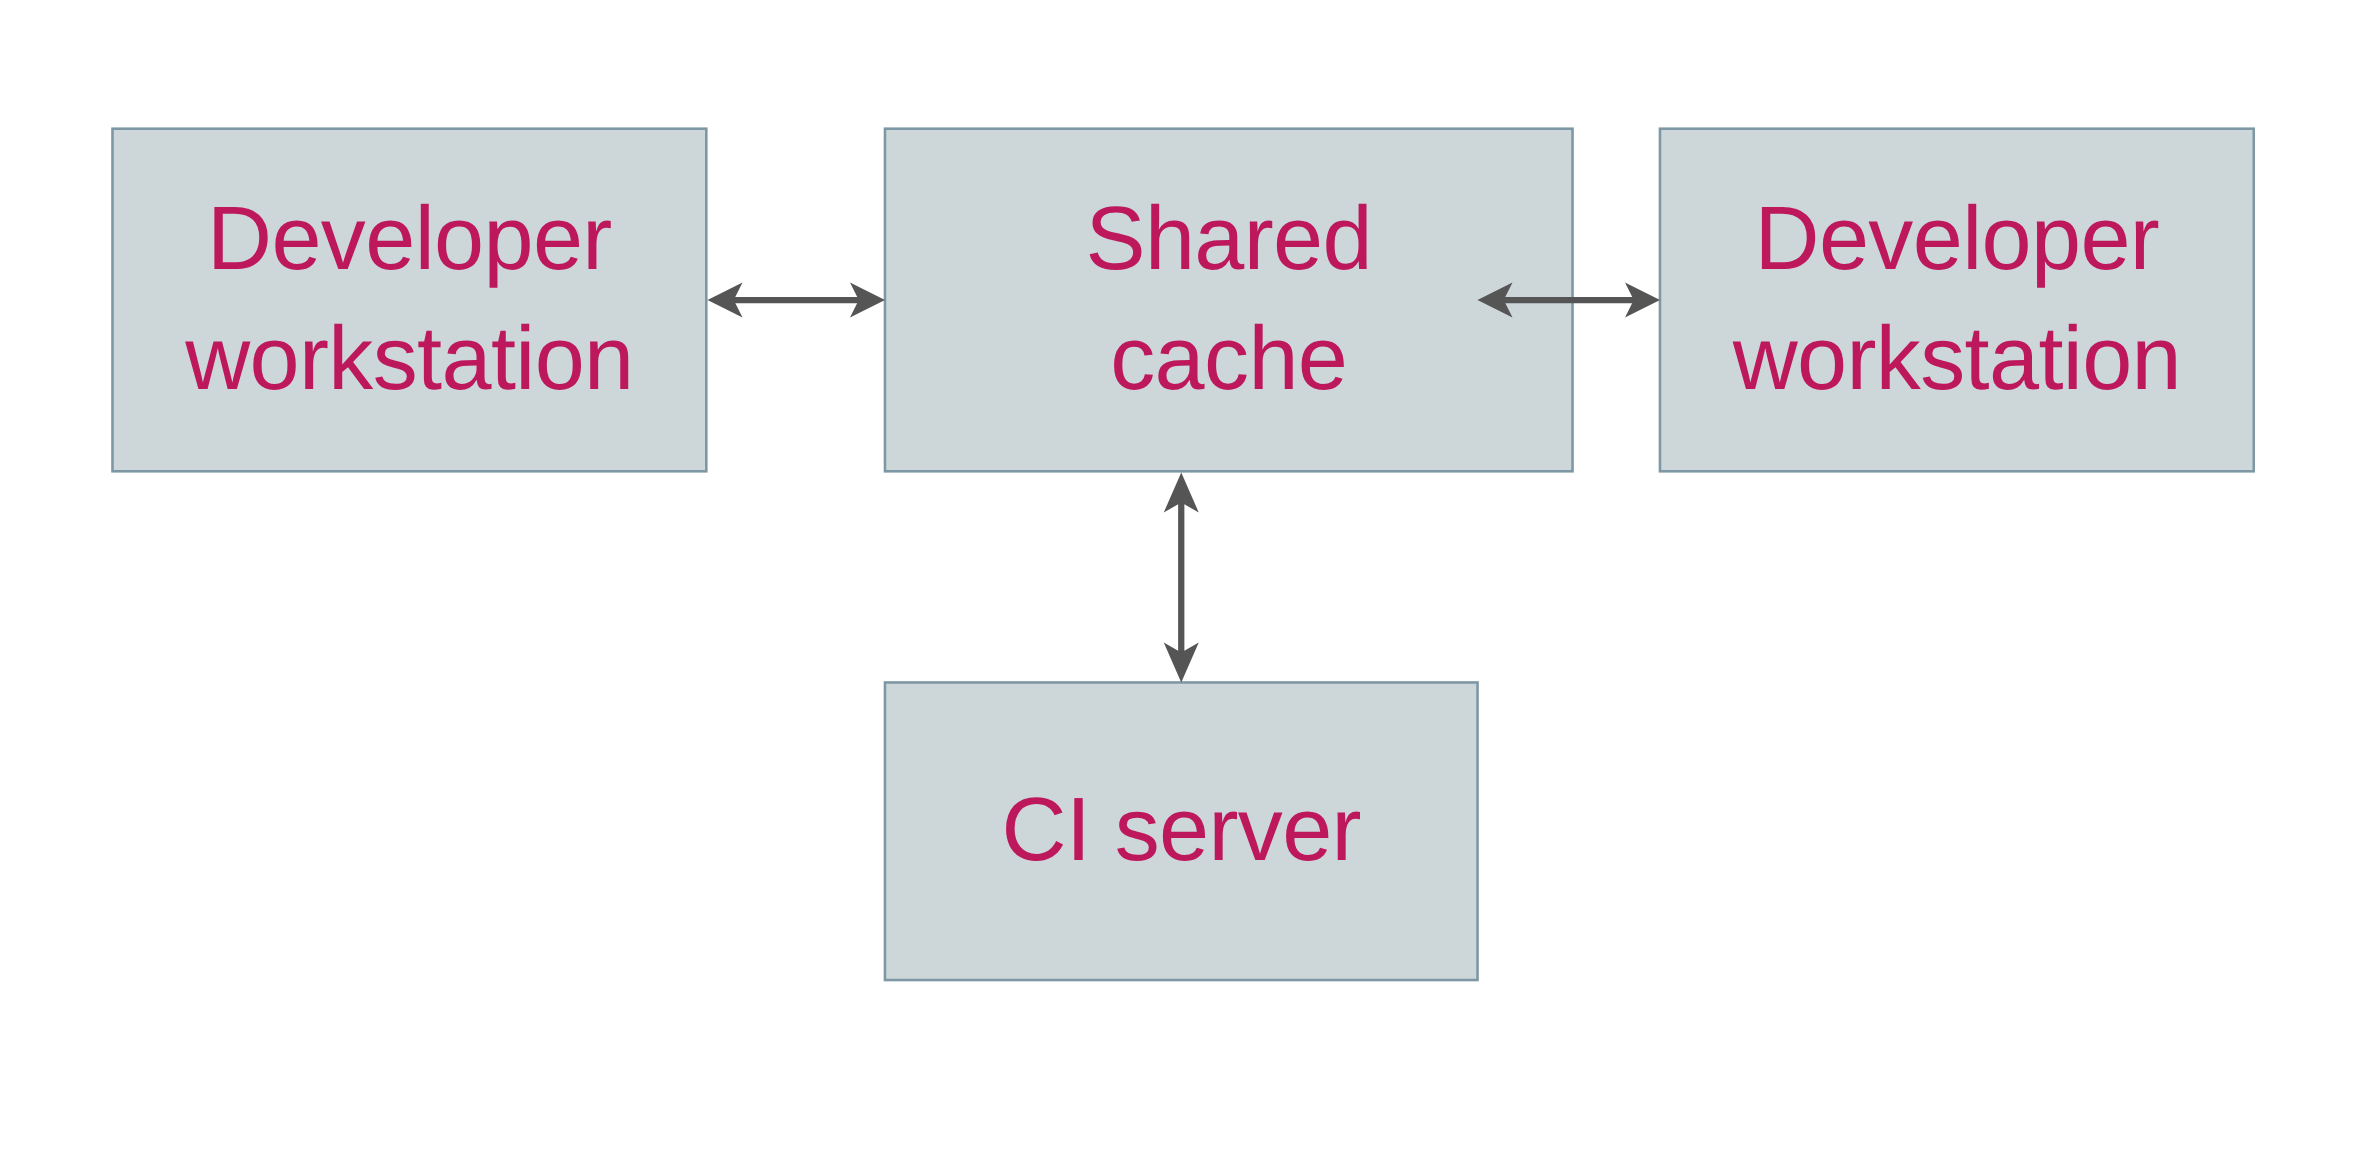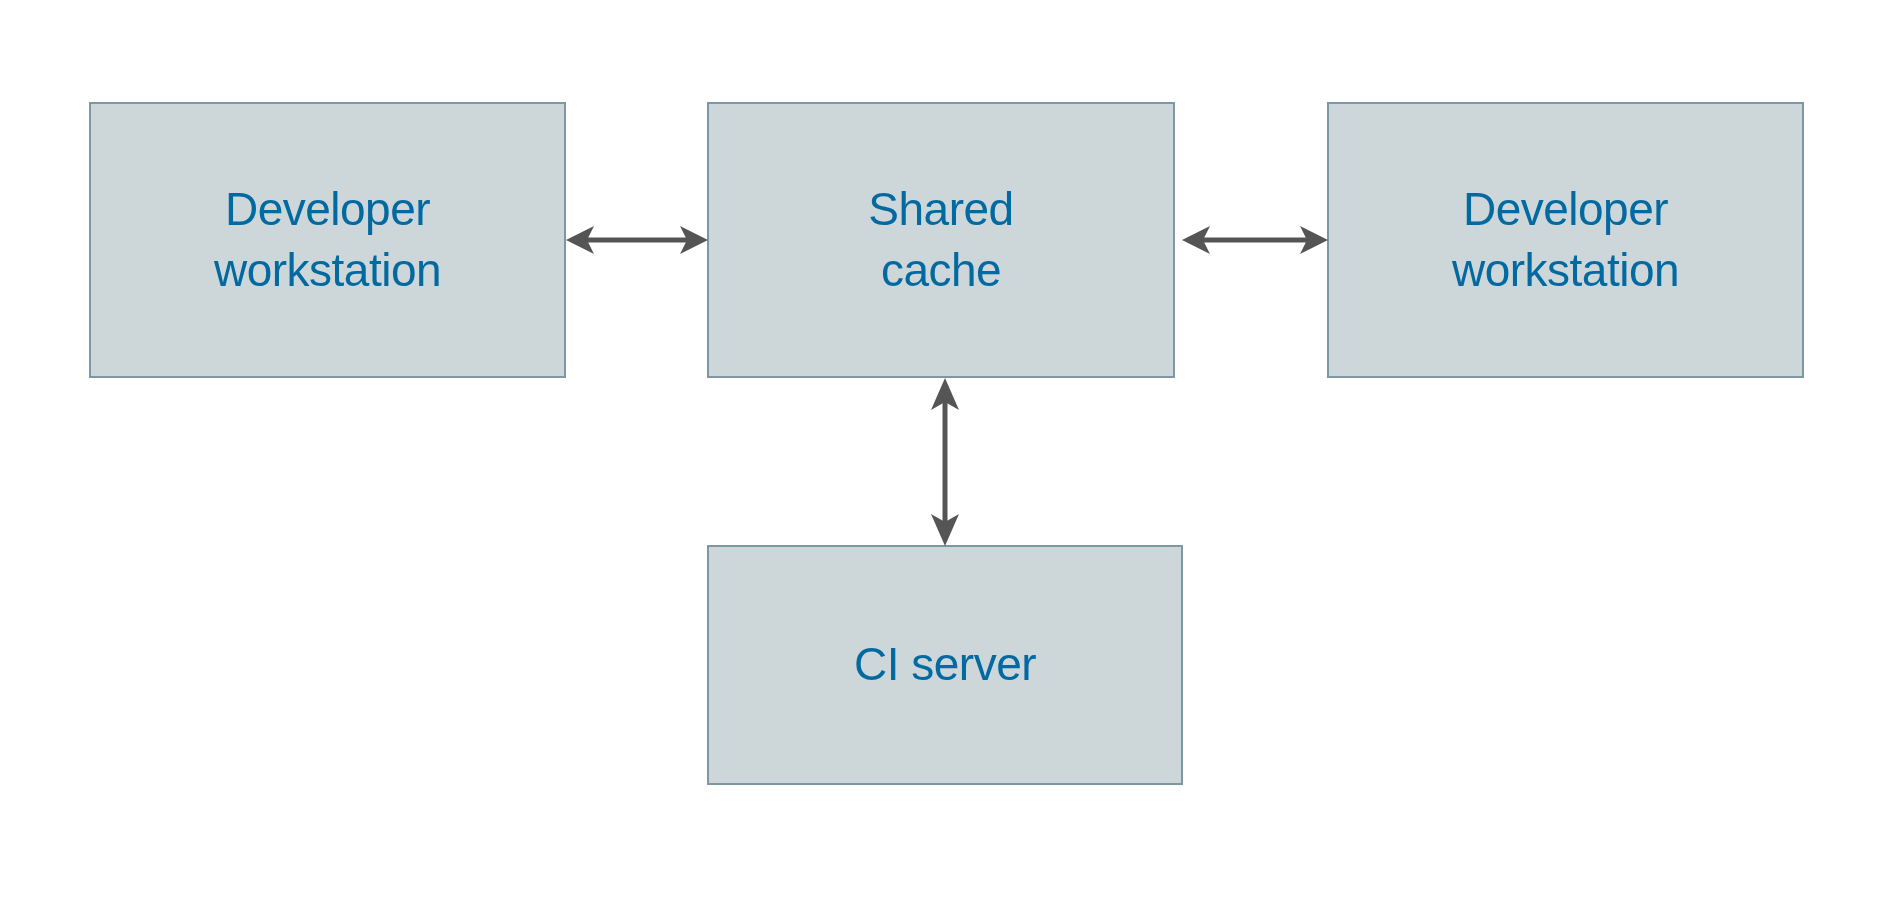--- a/index.html
+++ b/index.html
@@ -21,30 +21,30 @@
     position: absolute;
     box-sizing: border-box;
     background: #cdd7da;
     border: 2px solid #7d97a4;
     display: flex;
     align-items: center;
     justify-content: center;
     text-align: center;
   }
   .node-label {
-    font-size: 46px;
+    font-size: 72px;
     line-height: 1.33;
-    color: #0369a1;
+    color: #be185d;
     font-weight: 400;
     letter-spacing: -0.5px;
     white-space: pre-line;
   }
   
   #node-dev-left   { left: 89px;   top: 102px; width: 477px; height: 276px; }
-  #node-shared     { left: 707px;  top: 102px; width: 468px; height: 276px; }
+  #node-shared     { left: 707px;  top: 102px; width: 552px; height: 276px; }
   #node-dev-right  { left: 1327px; top: 102px; width: 477px; height: 276px; }
   #node-ci         { left: 707px;  top: 545px; width: 476px; height: 240px; }
 
   .connector {
     position: absolute;
     pointer-events: none;
   }
   #edge-left   { left: 560px;  top: 214px; width: 154px; height: 52px; }
   #edge-right  { left: 1176px; top: 214px; width: 158px; height: 52px; }
   #edge-down   { left: 919px;  top: 372px; width: 52px;  height: 180px; }

